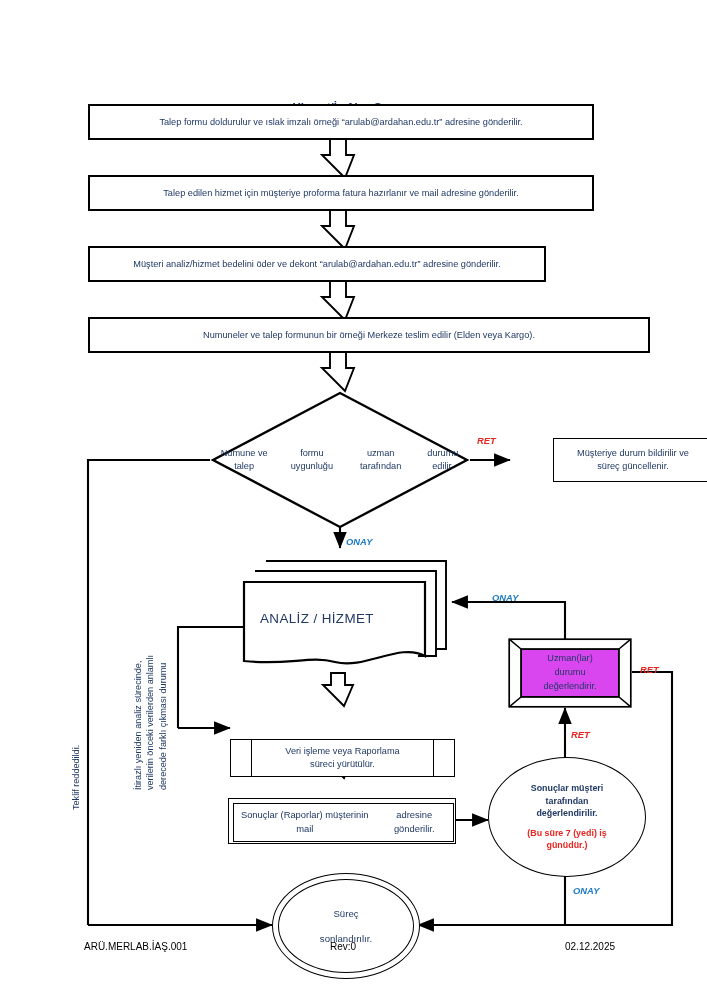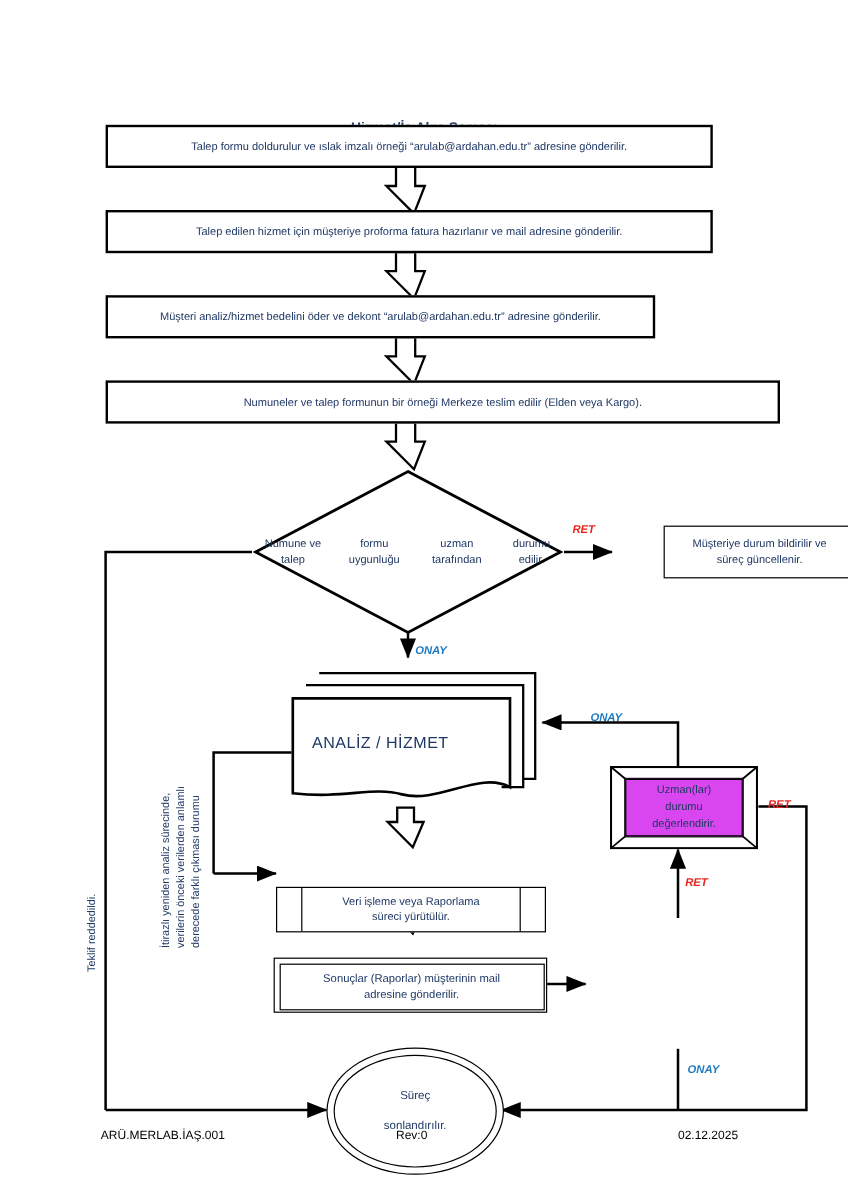--- a/index.html
+++ b/index.html
@@ -178,21 +178,21 @@
     </svg>
     <div class="analiz-label" style="left:20px;top:55px;">ANALİZ / HİZMET</div>
   </div>
 
   <div class="node predef" style="left:230px;top:708px;width:225px;height:38px;flex-direction:column;margin-top:31px;">
     <span>Veri işleme veya Raporlama</span>
     <span>süreci yürütülür.</span>
   </div>
 
   <div class="framebox" style="position:absolute;left:228px;top:798px;width:228px;height:46px;box-sizing:border-box;">
-    <div class="inner" style="flex-direction:column;">
+    <div class="inner" style="flex-direction:row;">
       <span>Sonuçlar (Raporlar) müşterinin mail</span>
       <span>adresine gönderilir.</span>
     </div>
   </div>
 
   <div class="bevel" style="left:508px;top:638px;width:124px;height:70px;">
     <svg width="124" height="70" viewBox="0 0 124 70" style="position:absolute;left:0;top:0;">
       <rect x="1.2" y="1.2" width="121.6" height="67.6" fill="#fff" stroke="#000" stroke-width="1.7"></rect>
       <rect x="13" y="11" width="98" height="48" fill="#fff" stroke="#000" stroke-width="1.7"></rect>
       <path d="M1.2,1.2 L13,11 M122.8,1.2 L111,11 M1.2,68.8 L13,59 M122.8,68.8 L111,59" stroke="#000" stroke-width="1.5" fill="none"></path>
@@ -203,20 +203,28 @@
       <span>değerlendirir.</span>
     </div>
   </div>
 
   <div class="lbl onay" style="left:492px;top:592px;">ONAY</div>
 
   <div class="lbl ret" style="left:640px;top:664px;">RET</div>
 
   <div class="lbl ret" style="left:571px;top:729px;">RET</div>
 
+  <div class="ellipse" style="left:488px;top:757px;width:156px;height:118px;">
+    <span class="oval-blue">Sonuçlar müşteri</span>
+    <span class="oval-blue">tarafından</span>
+    <span class="oval-blue">değerlendirilir.</span>
+    <span style="height:7px;"></span>
+    <span class="oval-red">(Bu süre 7 (yedi) iş</span>
+    <span class="oval-red">günüdür.)</span>
+  </div>
 
   <div class="lbl onay" style="left:573px;top:885px;">ONAY</div>
 
   <div class="ellipse-dbl" style="left:272px;top:873px;width:146px;height:104px;">
     <div class="inner2">
       <span>Süreç</span>
       <span>sonlandırılır.</span>
     </div>
   </div>
 

